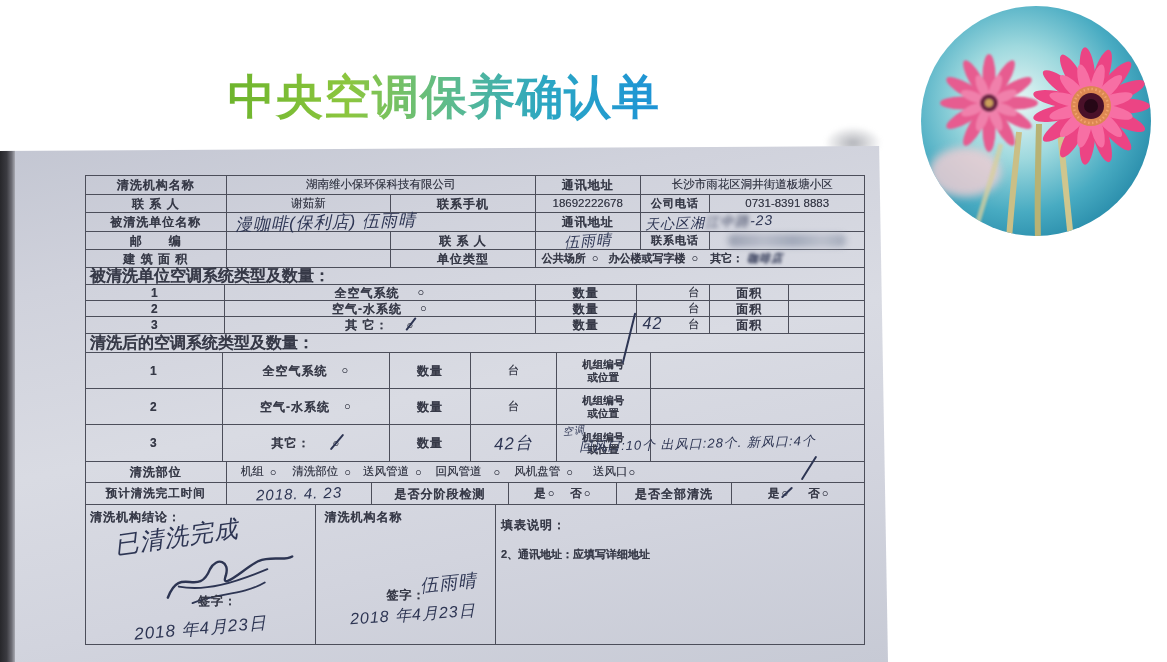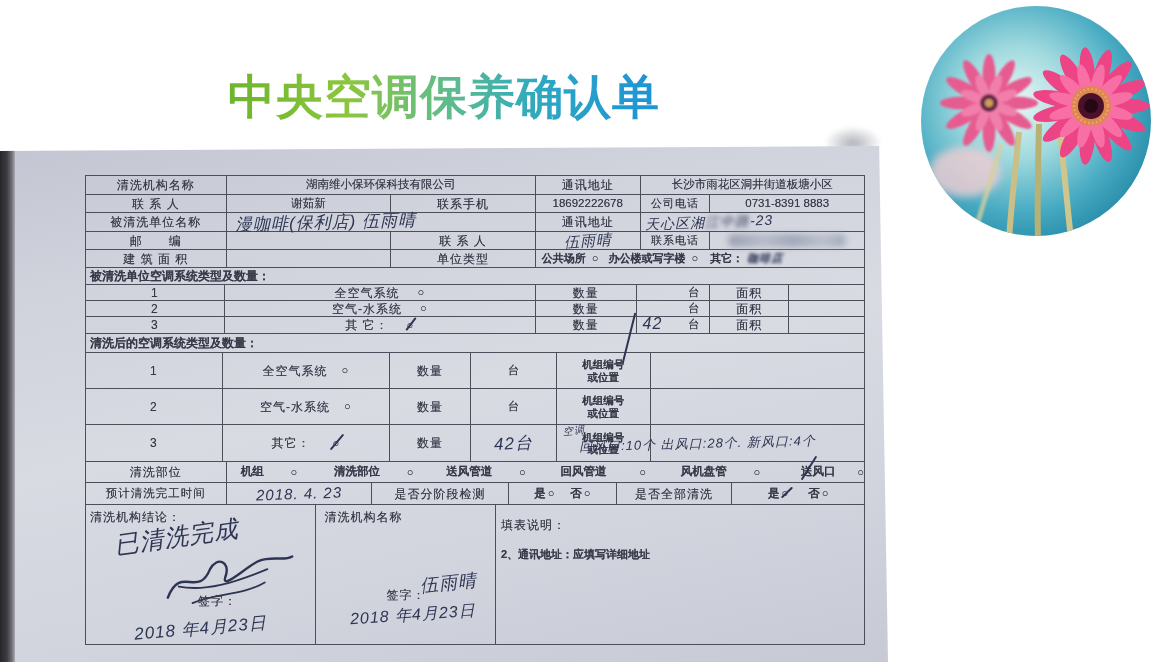--- a/index.html
+++ b/index.html
@@ -21,23 +21,23 @@
     background:linear-gradient(90deg,#27272b 0%,#3b3b41 45%,#6e6e76 78%,#a9aab2 100%);}
   .form{position:absolute;left:85px;top:29px;width:780px;color:#363947;
     text-shadow:0 0 .6px rgba(54,57,71,.65);}
   .form-title{text-align:center;font-size:15px;font-weight:bold;letter-spacing:2px;height:18px;margin-bottom:9px;}
   .tbl{position:relative;border:1px solid #4c4e5a;box-sizing:border-box;}
   .row{display:flex;box-sizing:border-box;border-top:1px solid #4c4e5a;}
   .row:first-child{border-top:none;}
   .c{box-sizing:border-box;border-left:1px solid #4c4e5a;display:flex;align-items:center;
      justify-content:center;line-height:1;position:relative;overflow:visible;}
   .c:first-child{border-left:none;}
-  .lb{font-weight:normal;font-size:12px;letter-spacing:1px;}
+  .lb{font-weight:bold;font-size:12px;letter-spacing:1px;}
   .vl{font-size:11.5px;}
-  .sec{font-weight:bold;font-size:12px;justify-content:flex-start;padding-left:4px;display:flex;align-items:center;box-sizing:border-box;border-top:1px solid #4c4e5a;}
+  .sec{font-weight:bold;font-size:16px;justify-content:flex-start;padding-left:4px;display:flex;align-items:center;box-sizing:border-box;border-top:1px solid #4c4e5a;}
   .circ{font-size:11px;margin-left:6px;}
   .loclab{font-size:10.5px;line-height:1.15;text-align:center;font-weight:bold;}
   .unit-r{margin-left:auto;padding-right:10px;font-size:11.5px;}
   
   .hw{font-style:italic;color:#2d3553;letter-spacing:1px;text-shadow:none;}
   .ck{position:relative;display:inline-block;}
   .slash{position:absolute;width:2px;background:#2d3553;border-radius:2px;}
   .smudge{width:118px;height:13px;border-radius:6px;opacity:.85;
     background:linear-gradient(90deg,#8f96a8,#b3b8c6 30%,#98a0b2 55%,#b7bcc9 80%,#9aa2b3);
     filter:blur(3px);}
@@ -217,21 +217,21 @@
               </div>
             </div>
           <div class="c" style="width:215px;justify-content:flex-start">
             <span class="hw" style="font-size:10px;position:absolute;left:-88px;top:1px;transform:rotate(-6deg)">空调</span>
             <span class="hw" style="font-size:13px;white-space:nowrap;position:absolute;left:-72px;top:12px;transform:rotate(-1.5deg)">回风口:10个 出风口:28个. 新风口:4个</span>
           </div>
         </div>
 
         <div class="row" style="height:21px">
           <div class="c lb" style="width:140px">清洗部位</div>
-          <div class="c" style="width:640px;justify-content:space-between;font-weight:bold;font-size:11.5px">
+          <div class="c" style="width:640px;justify-content:flex-start;font-weight:normal;font-size:11.5px">
             <span style="margin-left:14px">机组</span>
               <span class="circ">○</span>
             <span style="margin-left:16px">清洗部位</span>
               <span class="circ">○</span>
             <span style="margin-left:12px">送风管道</span>
               <span class="circ">○</span>
             <span style="margin-left:14px">回风管道</span>
               <span class="circ" style="margin-left:12px">○</span>
             <span style="margin-left:14px">风机盘管</span>
               <span class="circ">○</span>

